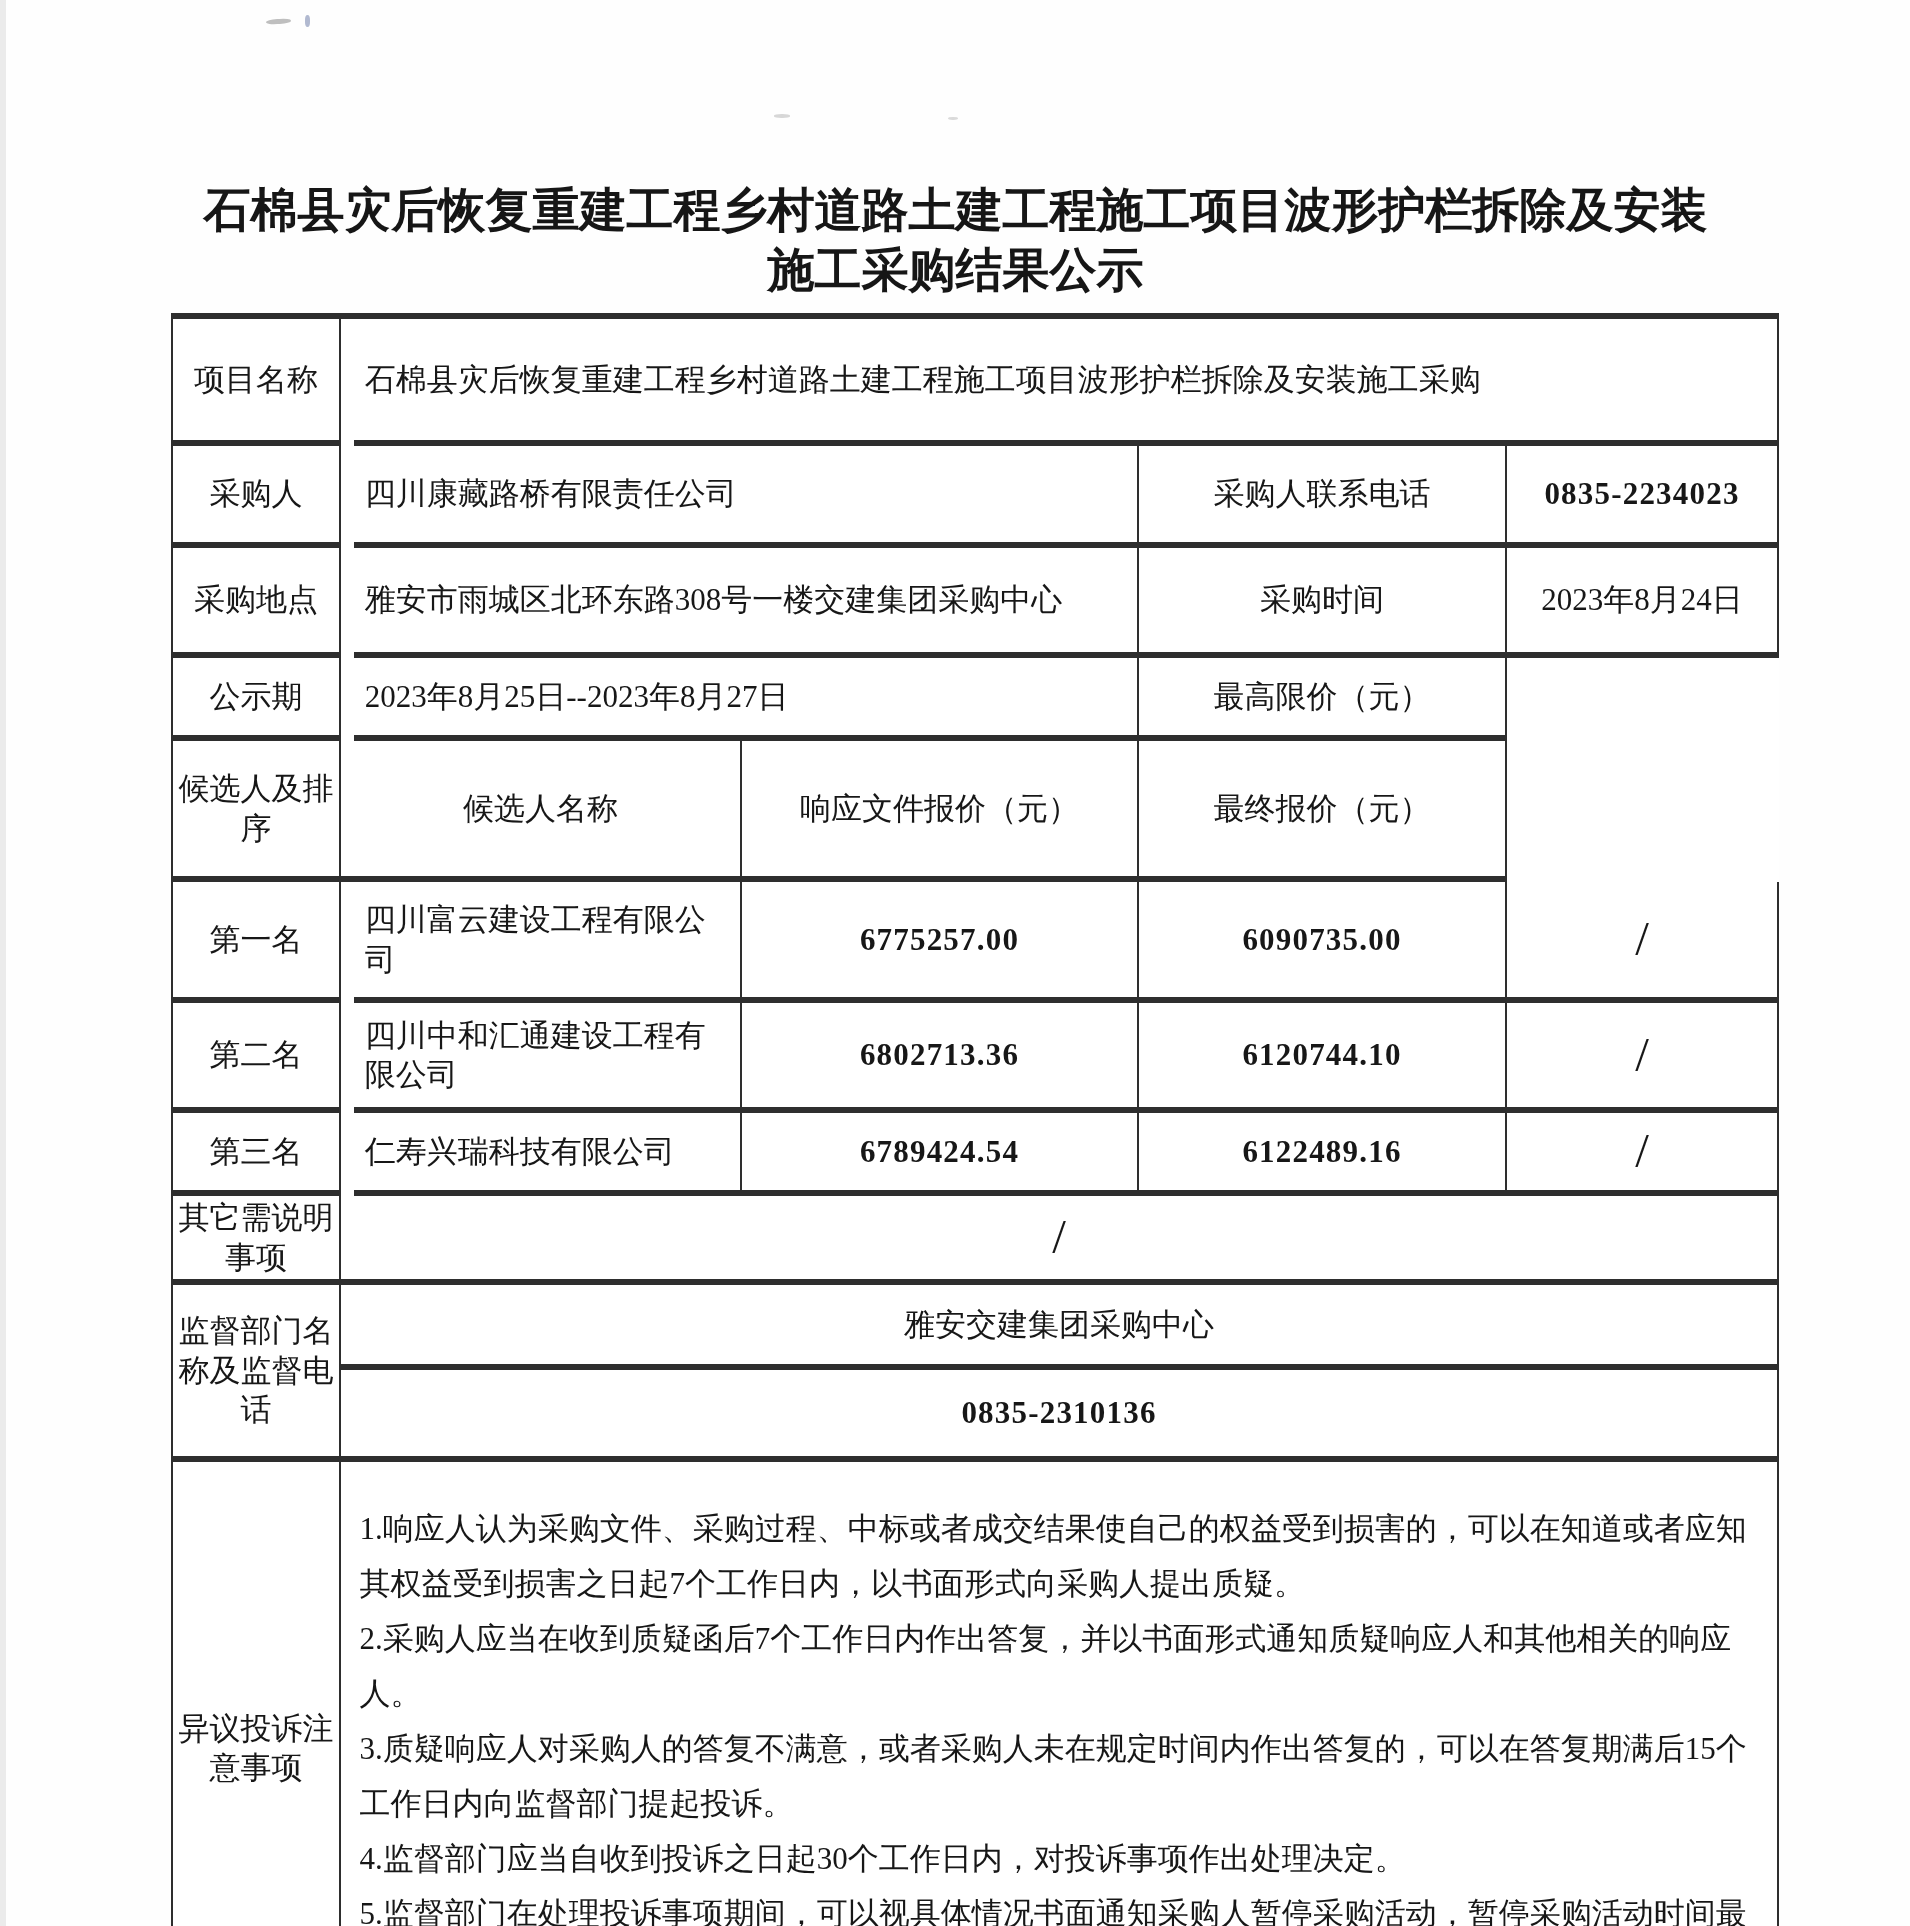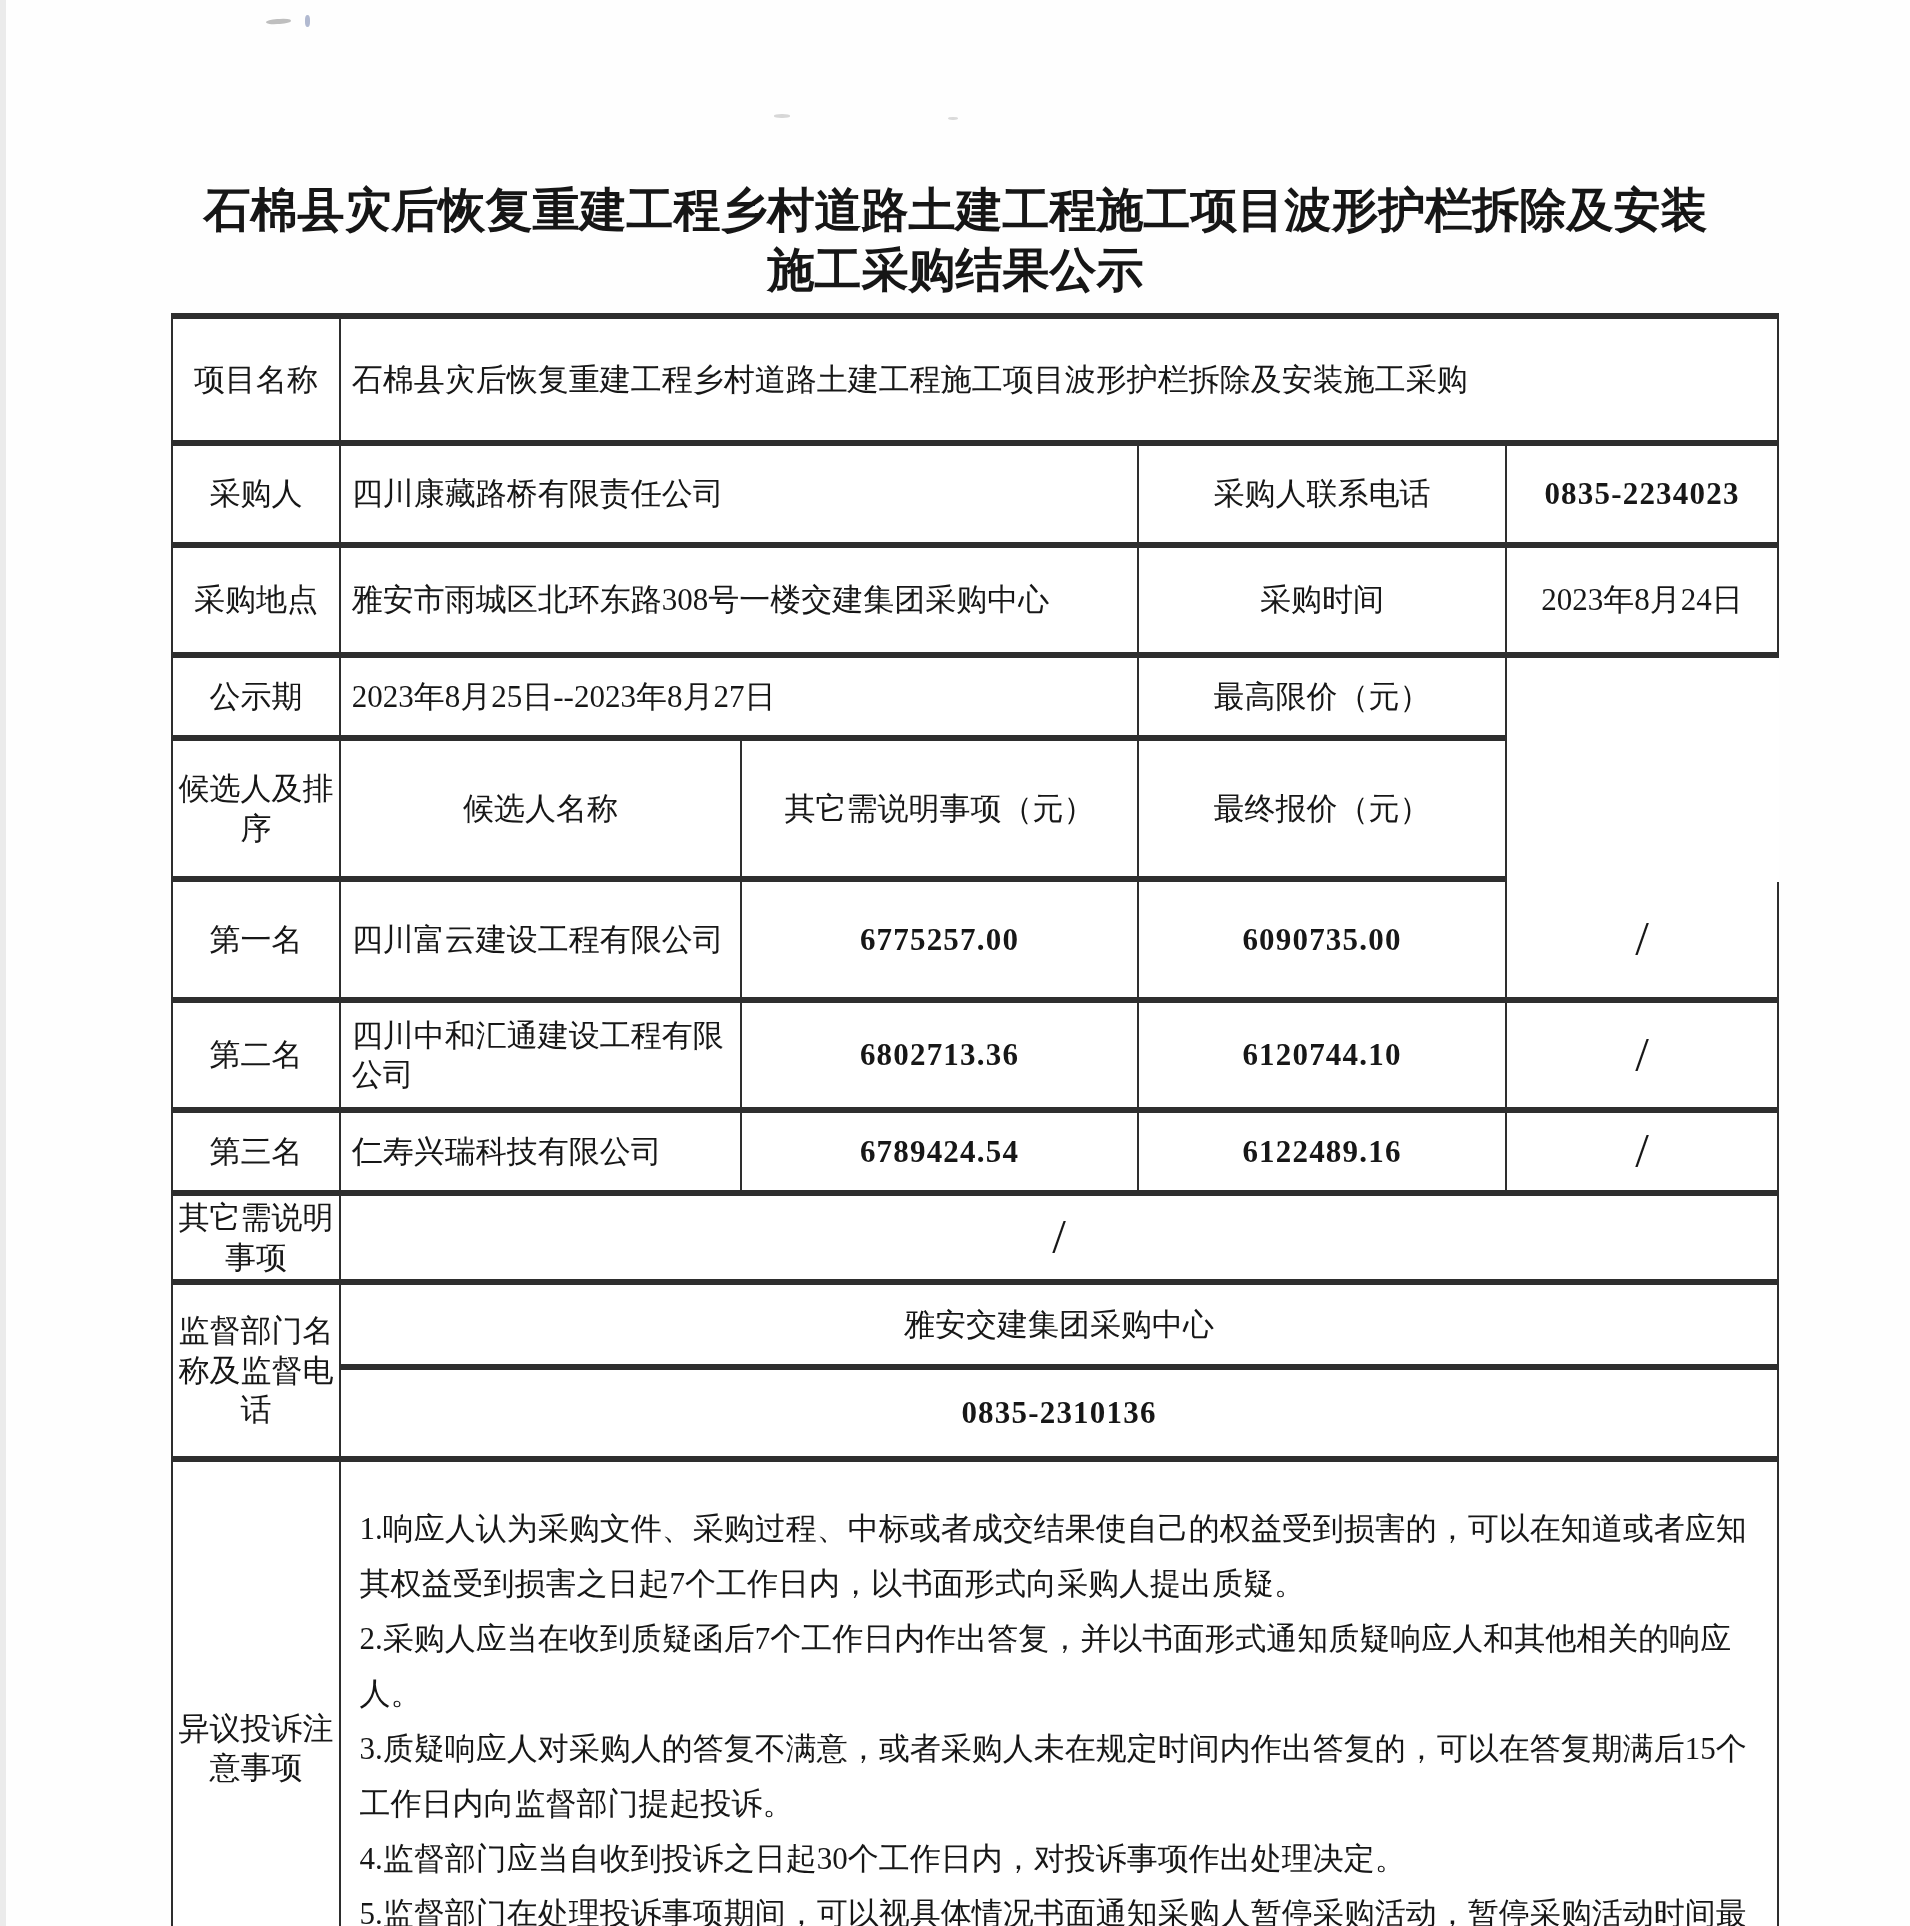--- a/index.html
+++ b/index.html
@@ -32,21 +32,21 @@
        border-top:6.2px solid var(--line);
        border-left:2.7px solid var(--line);
        background:#fff;}
   .c{border-right:2.7px solid var(--line);
      border-bottom:6.2px solid var(--line);
      display:flex;align-items:center;
      font-size:31px;line-height:1.27;
      color:var(--ink);box-sizing:border-box;
      overflow:hidden;}
   .lab{justify-content:center;text-align:center;padding:2.3px 4.6px;word-break:break-all;}
-  .val{justify-content:flex-start;padding:3.9px 10.8px;word-break:break-all;}
+  .val{justify-content:flex-start;padding:3.9px 10.8px;word-break:break-all;margin-left:13px;}
   .mid{justify-content:center;text-align:left;padding:2.3px 5.4px;}
   .num{justify-content:center;letter-spacing:1.2px;font-weight:bold;}
   .slash{justify-content:center;font-size:49px;font-weight:300;}
   .objection-text{align-items:center;padding:15.4px 18.5px;}
   .objection-text .inner{width:100%;line-height:55px;word-break:break-all;}
 
   
   .seal-wrap{position:absolute;left:478px;top:1911px;width:424px;height:443px;
              mix-blend-mode:multiply;pointer-events:none;}
 </style>
@@ -80,21 +80,21 @@
     <div class="c val" style="grid-area:3/2/4/4">雅安市雨城区北环东路308号一楼交建集团采购中心</div>
     <div class="c mid" style="grid-area:3/4/4/5">采购时间</div>
     <div class="c mid" style="grid-area:3/5/4/6">2023年8月24日</div>
 
     <div class="c lab" style="grid-area:4/1/5/2">公示期</div>
     <div class="c val" style="grid-area:4/2/5/4">2023年8月25日--2023年8月27日</div>
     <div class="c mid" style="grid-area:4/4/5/5">最高限价（元）</div>
 
     <div class="c lab" style="grid-area:5/1/6/2">候选人及排序</div>
     <div class="c mid" style="grid-area:5/2/6/3">候选人名称</div>
-    <div class="c mid" style="grid-area:5/3/6/4">其它需说明事项（元）</div>
+    <div class="c mid" style="grid-area:5/3/6/4">响应文件报价（元）</div>
     <div class="c mid" style="grid-area:5/4/6/5">最终报价（元）</div>
 
     <div class="c mid" style="grid-area:6/1/7/2">第一名</div>
     <div class="c val" style="grid-area:6/2/7/3">四川富云建设工程有限公司</div>
     <div class="c num" style="grid-area:6/3/7/4">6775257.00</div>
     <div class="c num" style="grid-area:6/4/7/5">6090735.00</div>
     <div class="c slash" style="grid-area:6/5/7/6">/</div>
 
     <div class="c mid" style="grid-area:7/1/8/2">第二名</div>
     <div class="c val" style="grid-area:7/2/8/3">四川中和汇通建设工程有限公司</div>

